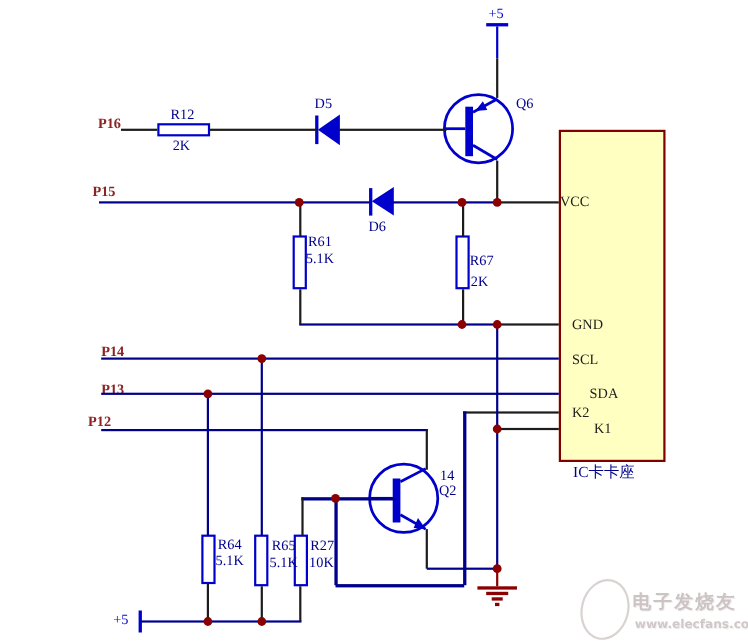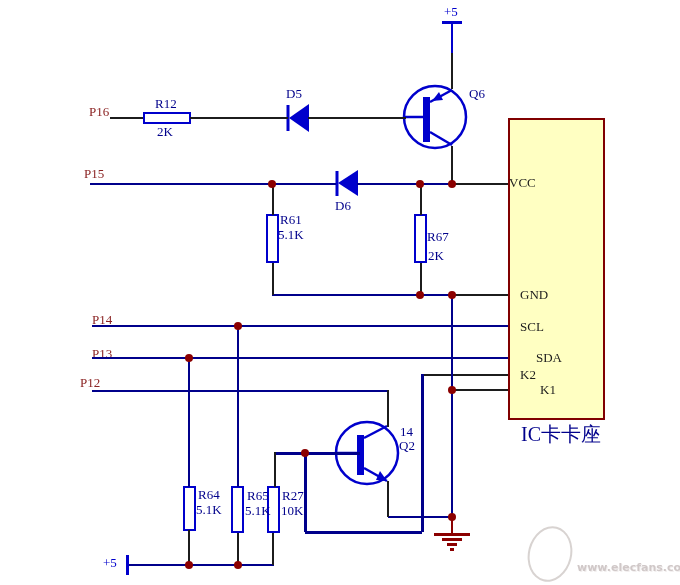--- a/index.html
+++ b/index.html
@@ -1,21 +1,21 @@
 <!DOCTYPE html>
 <html><head>
 <meta charset="utf-8">
 <style>
   html,body{margin:0;padding:0;background:#fff;}
   #stage{position:relative;width:680px;height:585px;background:#ffffff;overflow:hidden;
          font-family:"Liberation Serif",serif;}
   .wire{position:absolute;}
   .dot{position:absolute;width:8px;height:8px;border-radius:50%;background:#8B0000;}
   .lbl{position:absolute;font-size:13px;color:#00008B;white-space:nowrap;line-height:1;}
-  .lbl.maroon{color:#8B2323;}
+  .lbl.maroon{color:#8B2323;font-weight:bold;}
   .lbl.blue{color:#0000CC;}
   .res{position:absolute;border:2px solid #0000CC;background:#ffffff;box-sizing:border-box;}
   .ic-box{position:absolute;left:508px;top:118px;width:97px;height:302px;
           background:#FFFFC2;border:2px solid #800000;box-sizing:border-box;}
   .pin{position:absolute;font-size:13px;color:#1c1c1c;line-height:1;white-space:nowrap;}
   .gbar{position:absolute;background:#8B0000;}
   .wm-site{position:absolute;left:496px;top:545px;font-family:"DejaVu Sans",sans-serif;
            font-weight:bold;font-size:17px;color:#111;letter-spacing:1px;}
   .wm-brand{position:absolute;left:575px;top:536px;font-family:"DejaVu Sans",sans-serif;
             font-weight:bold;font-size:17px;color:#ccc3c3;letter-spacing:2px;
@@ -94,28 +94,29 @@
     <polygon points="53,62 42,61 46,52" fill="#0000CC"></polygon>
   </svg>
 
   <div class="ic-box"></div>
   <span class="pin" style="left:509px;top:176px">VCC</span>
   <span class="pin" style="left:520px;top:288px">GND</span>
   <span class="pin" style="left:520px;top:320px">SCL</span>
   <span class="pin" style="left:536px;top:351px">SDA</span>
   <span class="pin" style="left:520px;top:368px">K2</span>
   <span class="pin" style="left:540px;top:383px">K1</span>
-  <span class="lbl" style="left:521px;top:424px;font-size:20px">IC卡卡座</span>
+  <span class="lbl" style="left:521px;top:424px;font-size:14px">IC卡卡座</span>
 
   <div class="gbar" style="left:434px;top:533px;width:36px;height:3px"></div>
   <div class="gbar" style="left:442px;top:538px;width:20px;height:3px"></div>
   <div class="gbar" style="left:447px;top:543px;width:10px;height:3px"></div>
   <div class="gbar" style="left:450px;top:548px;width:4px;height:3px"></div>
 
   <div class="wm-logo"></div>
+  <span class="wm-brand">电子发烧友</span>
   <span class="wm-url">www.elecfans.com</span>
 
 <div class="wire" style="left: 110px; top: 117px; width: 33px; height: 2px; background: rgb(28, 28, 28);"></div>
     <div class="wire" style="left: 190px; top: 117px; width: 98px; height: 2px; background: rgb(28, 28, 28);"></div>
     <div class="wire" style="left: 308px; top: 117px; width: 98px; height: 2px; background: rgb(28, 28, 28);"></div>
     <div class="wire" style="left: 442px; top: 21px; width: 20px; height: 3px; background: rgb(0, 0, 204);"></div>
     <div class="wire" style="left: 90px; top: 183px; width: 246px; height: 2px; background: rgb(0, 0, 139);"></div>
     <div class="wire" style="left: 357px; top: 183px; width: 95px; height: 2px; background: rgb(0, 0, 139);"></div>
     <div class="wire" style="left: 452px; top: 183px; width: 56px; height: 2px; background: rgb(28, 28, 28);"></div>
     <div class="wire" style="left: 272px; top: 294px; width: 180px; height: 2px; background: rgb(0, 0, 139);"></div>

